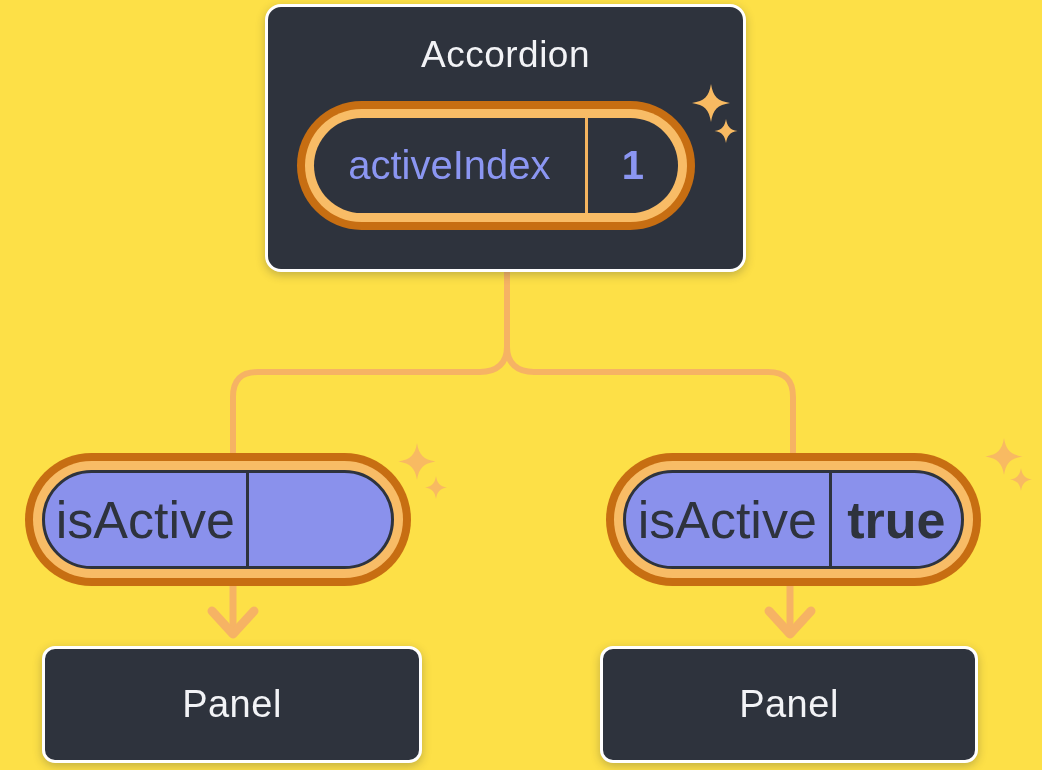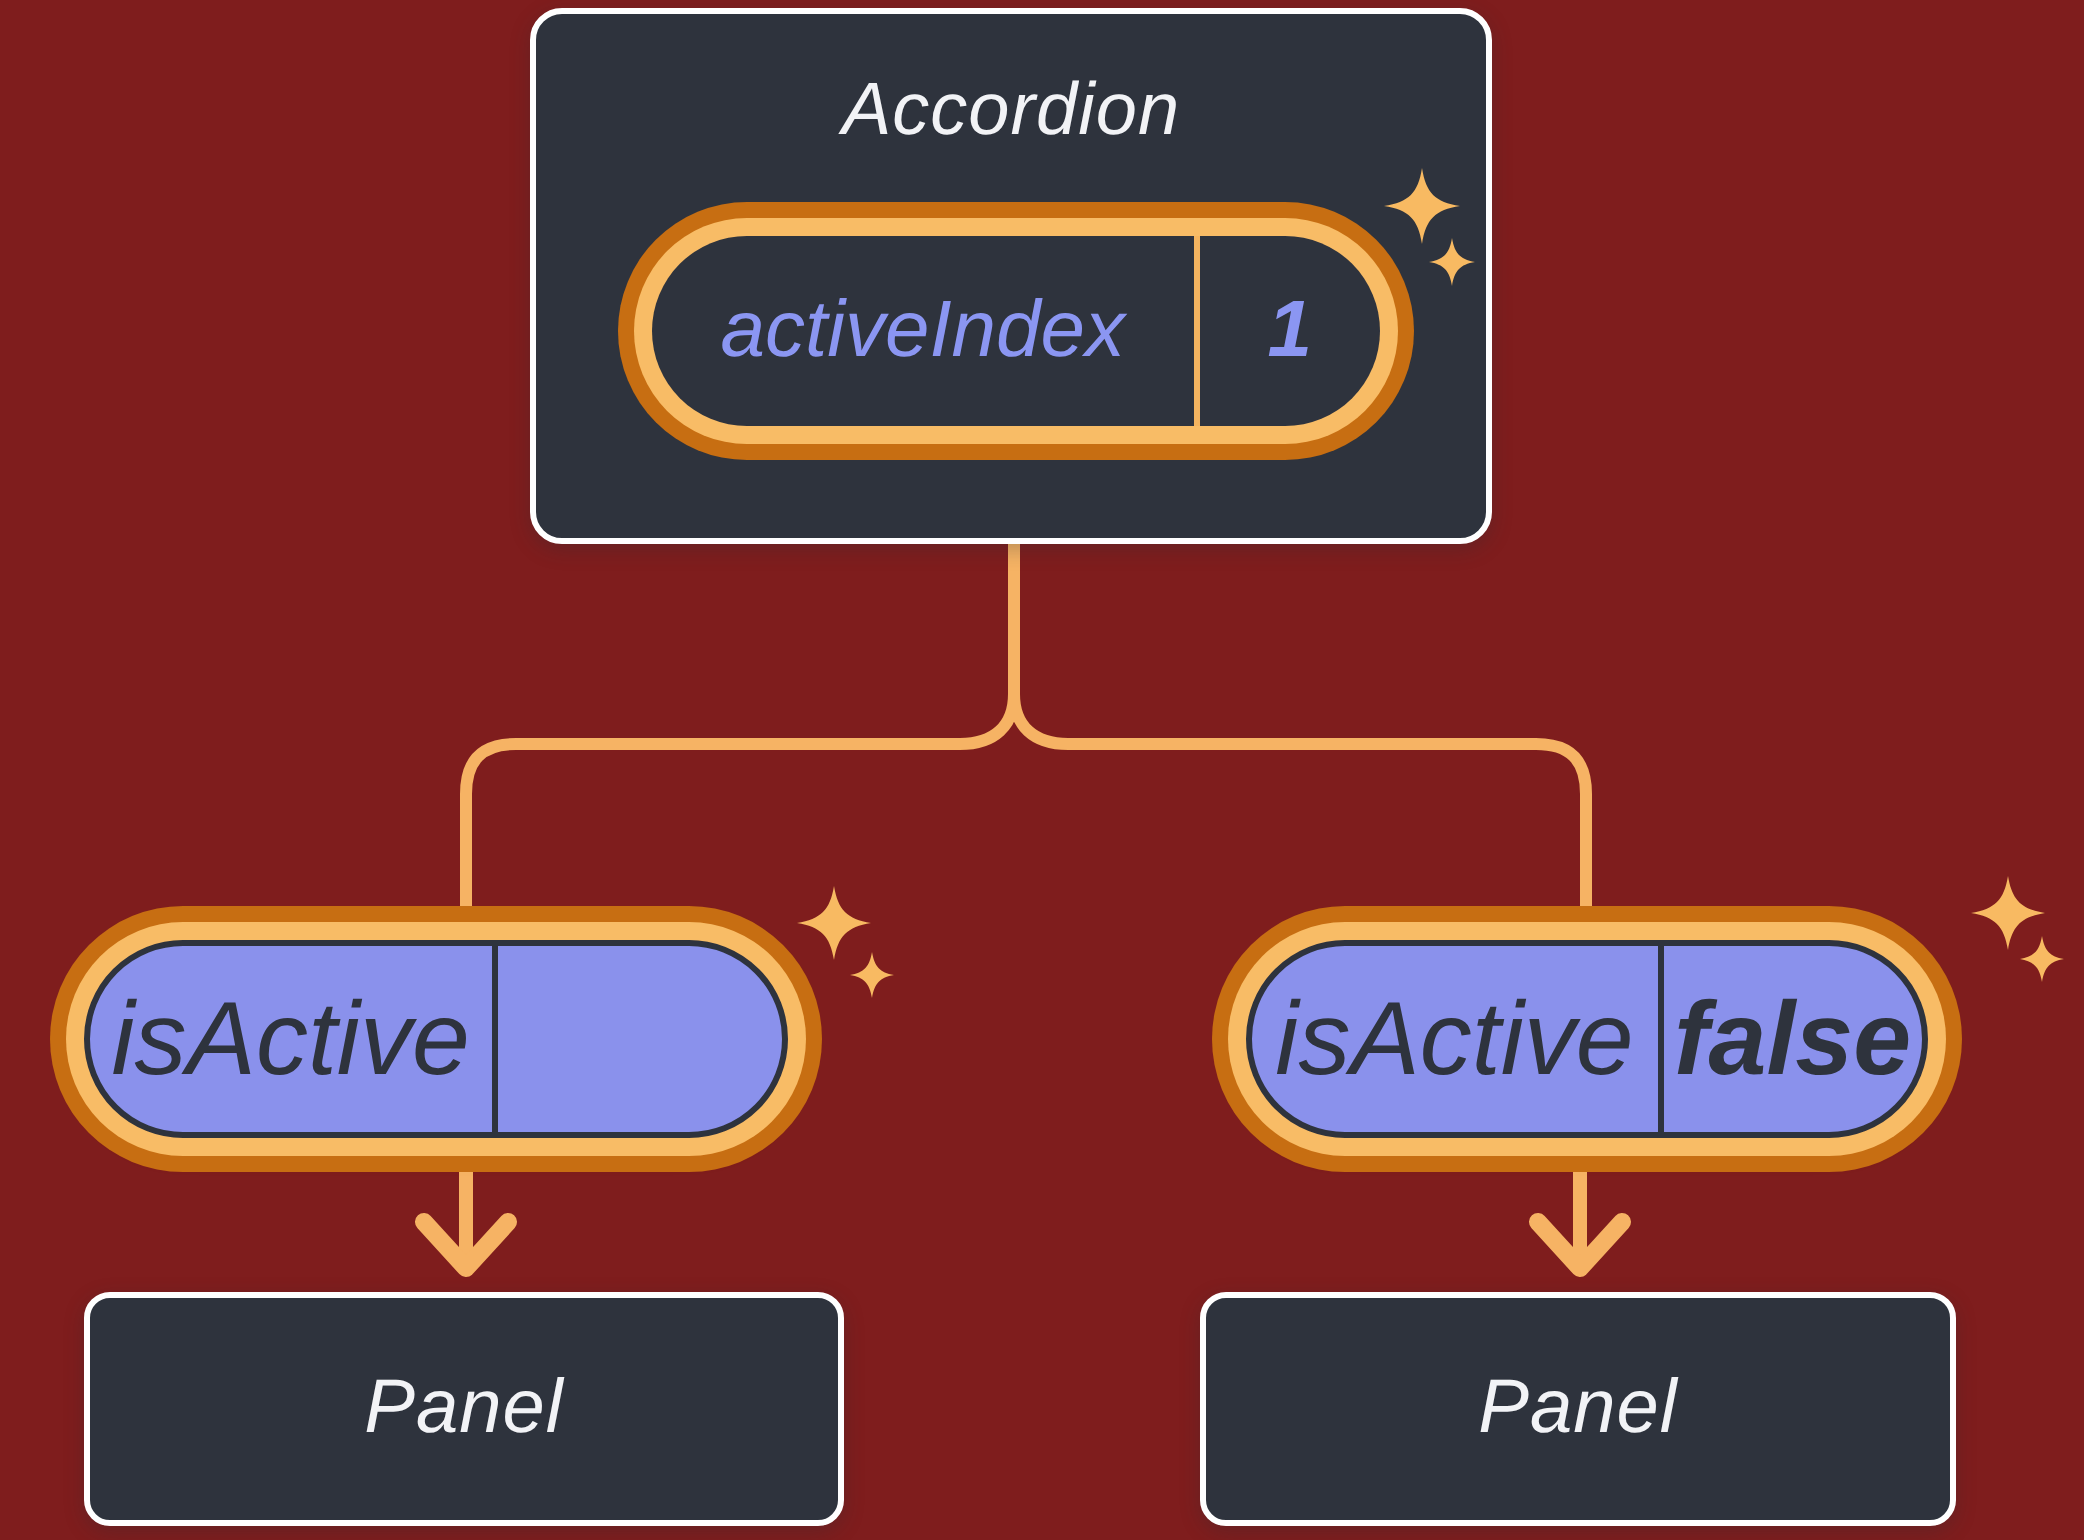--- a/index.html
+++ b/index.html
@@ -1,22 +1,21 @@
 <!DOCTYPE html>
 <html><head>
 <meta charset="utf-8">
 <style>
   html,body{margin:0;padding:0;background:#ffffff;}
   .canvas{
     position:relative;
     width:1042px;height:770px;
-    background:#7f1d1d;
+    background:#fde047;
     overflow:hidden;
     font-family:"Liberation Sans", sans-serif;
-    font-style:italic;
   }
   svg.overlay{position:absolute;left:0;top:0;pointer-events:none;}
   #wires{z-index:0;}
   #sparkles{z-index:5;}
 
   
   .box{
     position:absolute;
     background:#2E333D;
     border:3px solid #ffffff;
@@ -32,21 +31,21 @@
     margin-top:27px;
     text-align:center;
     font-size:37px;
     font-weight:500;
     letter-spacing:.5px;
     color:#F2F3F6;
   }
   
   .state-pill{
     position:absolute;
-    left:58px;top:111px;
+    left:46px;top:111px;
     width:364px;height:95px;
     background:#2E333D;
     border-radius:999px;
     box-shadow:0 0 0 9px #F8BC66, 0 0 0 17px #C76E12;
     display:flex;align-items:stretch;
   }
   .state-pill .cell{
     display:flex;align-items:center;justify-content:center;
     font-size:40px;color:#8B96F2;
   }
@@ -121,21 +120,21 @@
       <div class="cell value">1</div>
     </div>
   </div>
 
   <div class="prop-pill left">
     <div class="cell name">isActive</div>
   </div>
 
   <div class="prop-pill right">
     <div class="cell name">isActive</div>
-    <div class="cell value">false</div>
+    <div class="cell value">true</div>
   </div>
 
   <div class="box panel-box left">Panel</div>
   <div class="box panel-box right">Panel</div>
 
   <svg id="sparkles" class="overlay" width="1042" height="770" viewBox="0 0 1042 770">
     <g fill="#F8BA62">
 
       <g>
         <path d="M711 84 C713 96.5 717.5 101 730 103 C717.5 105 713 109.5 711 122 C709 109.5 704.5 105 692 103 C704.5 101 709 96.5 711 84 Z"></path>

